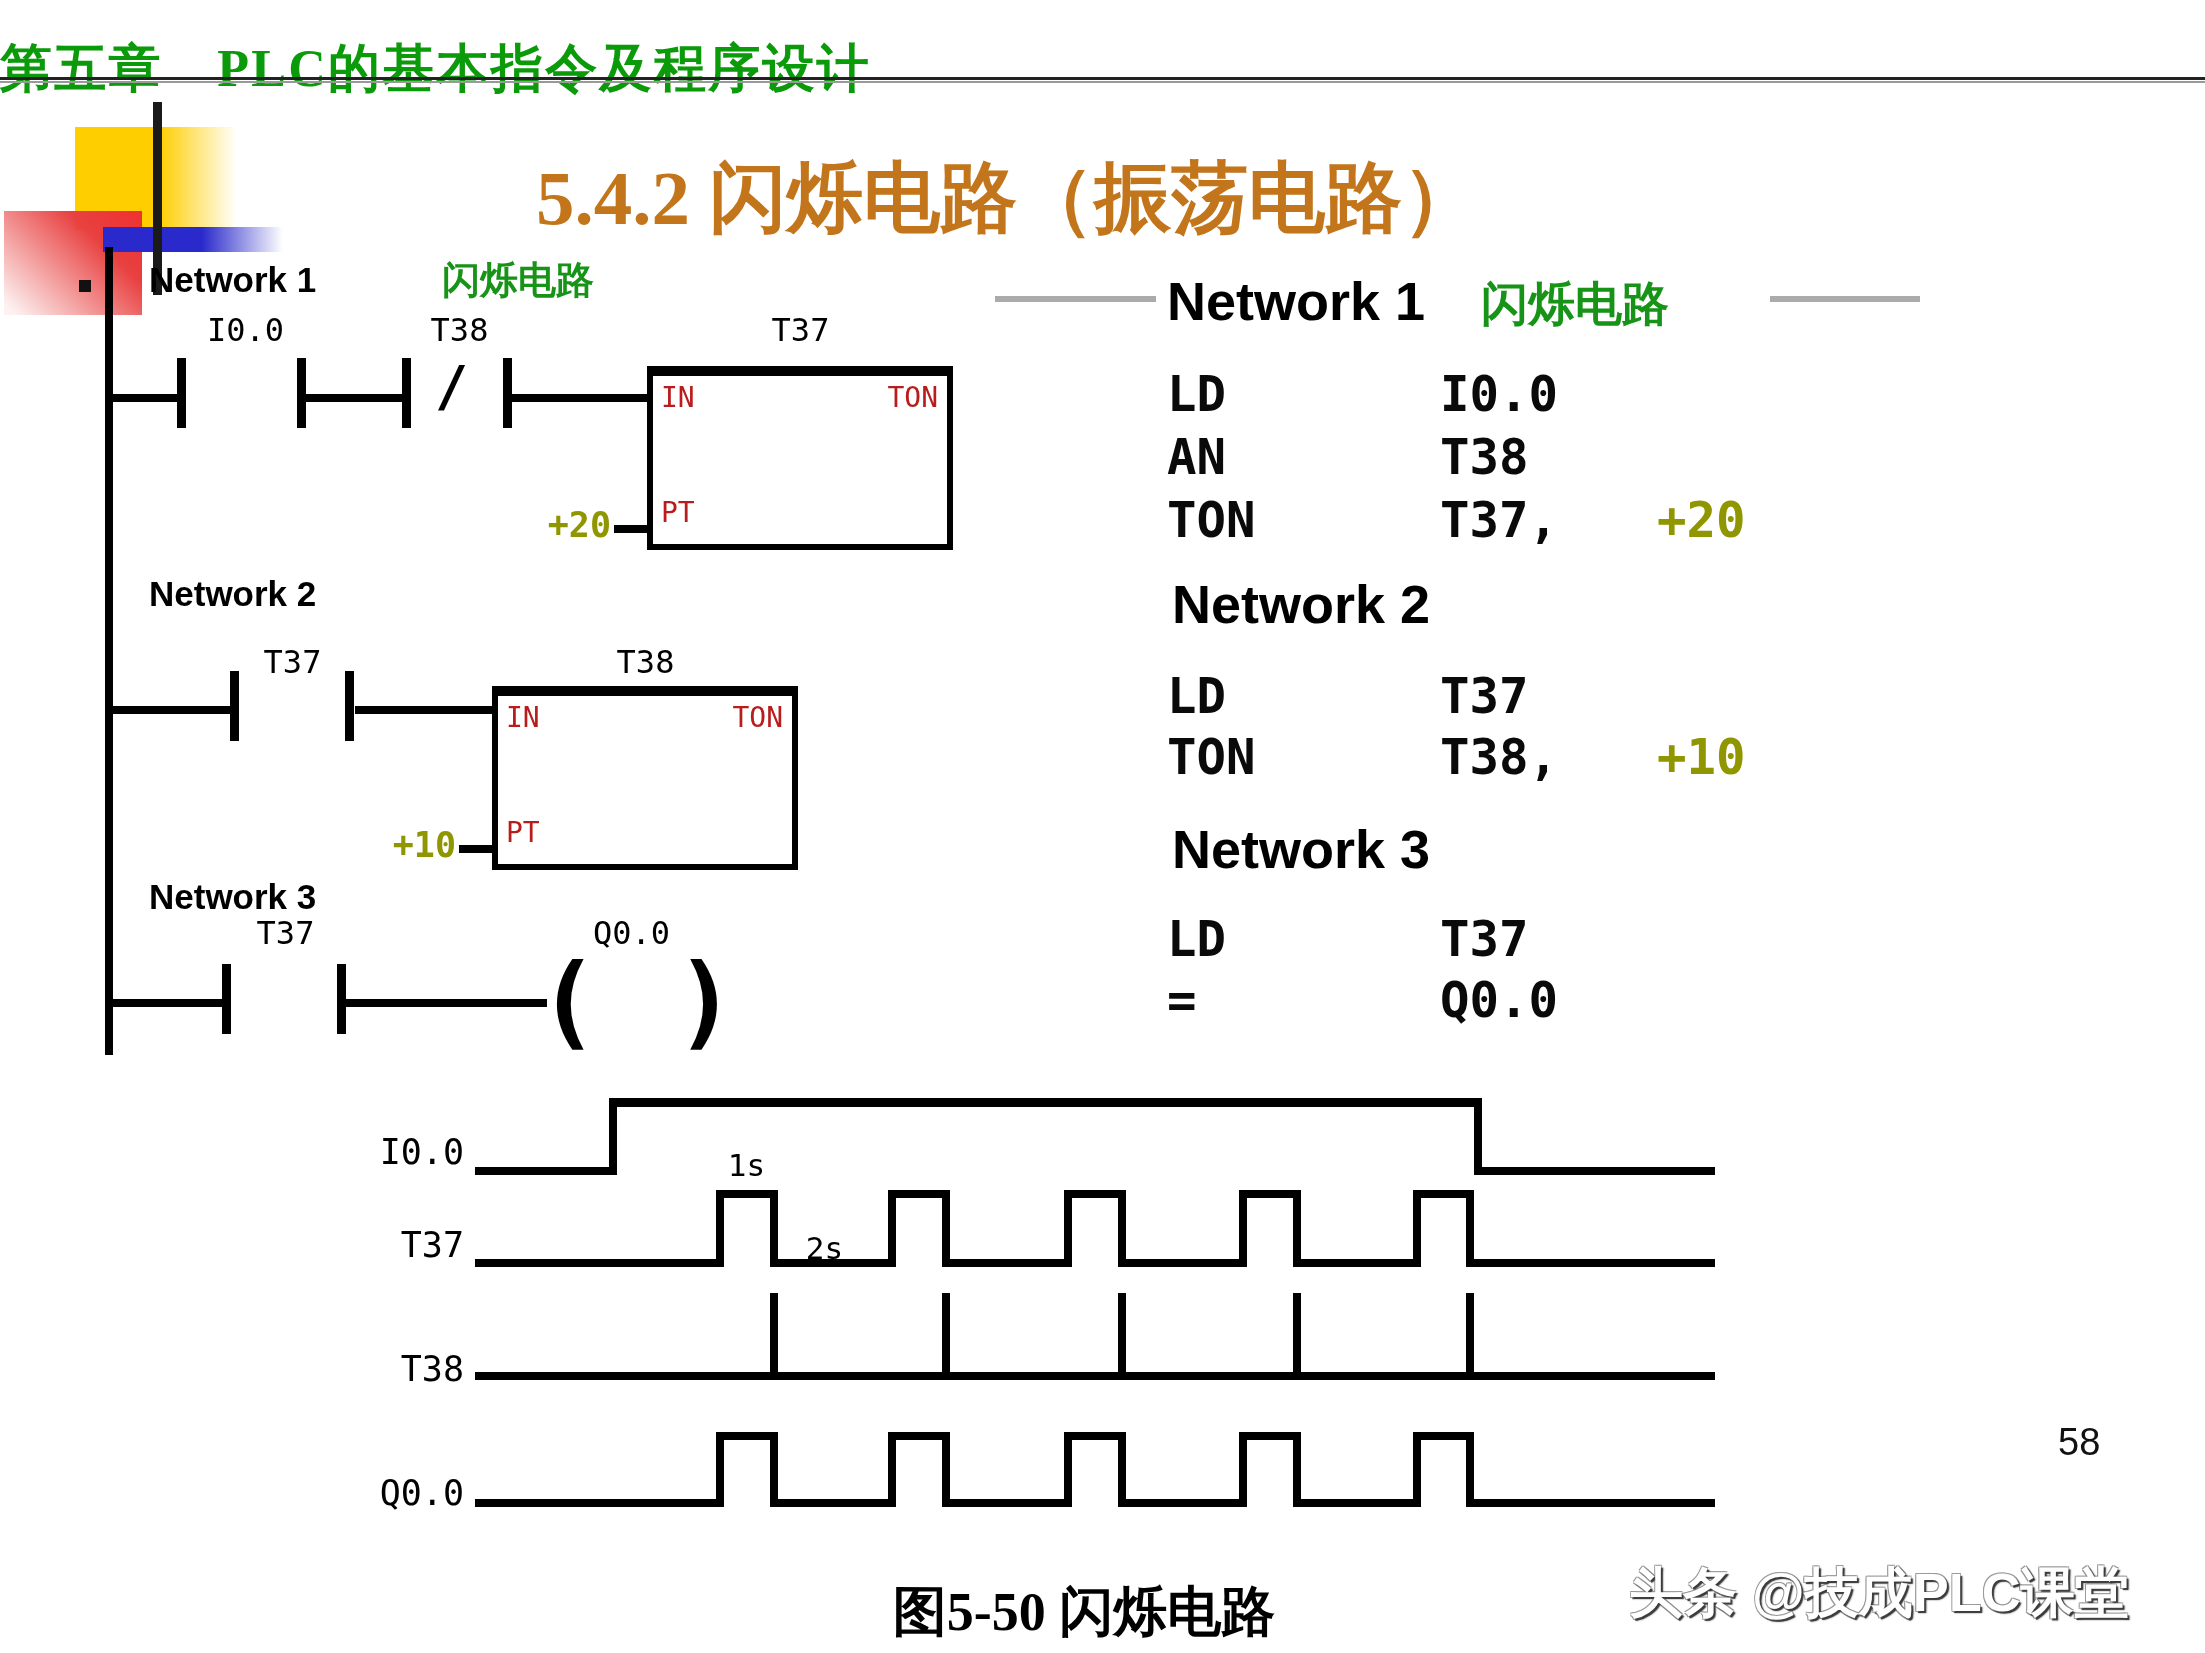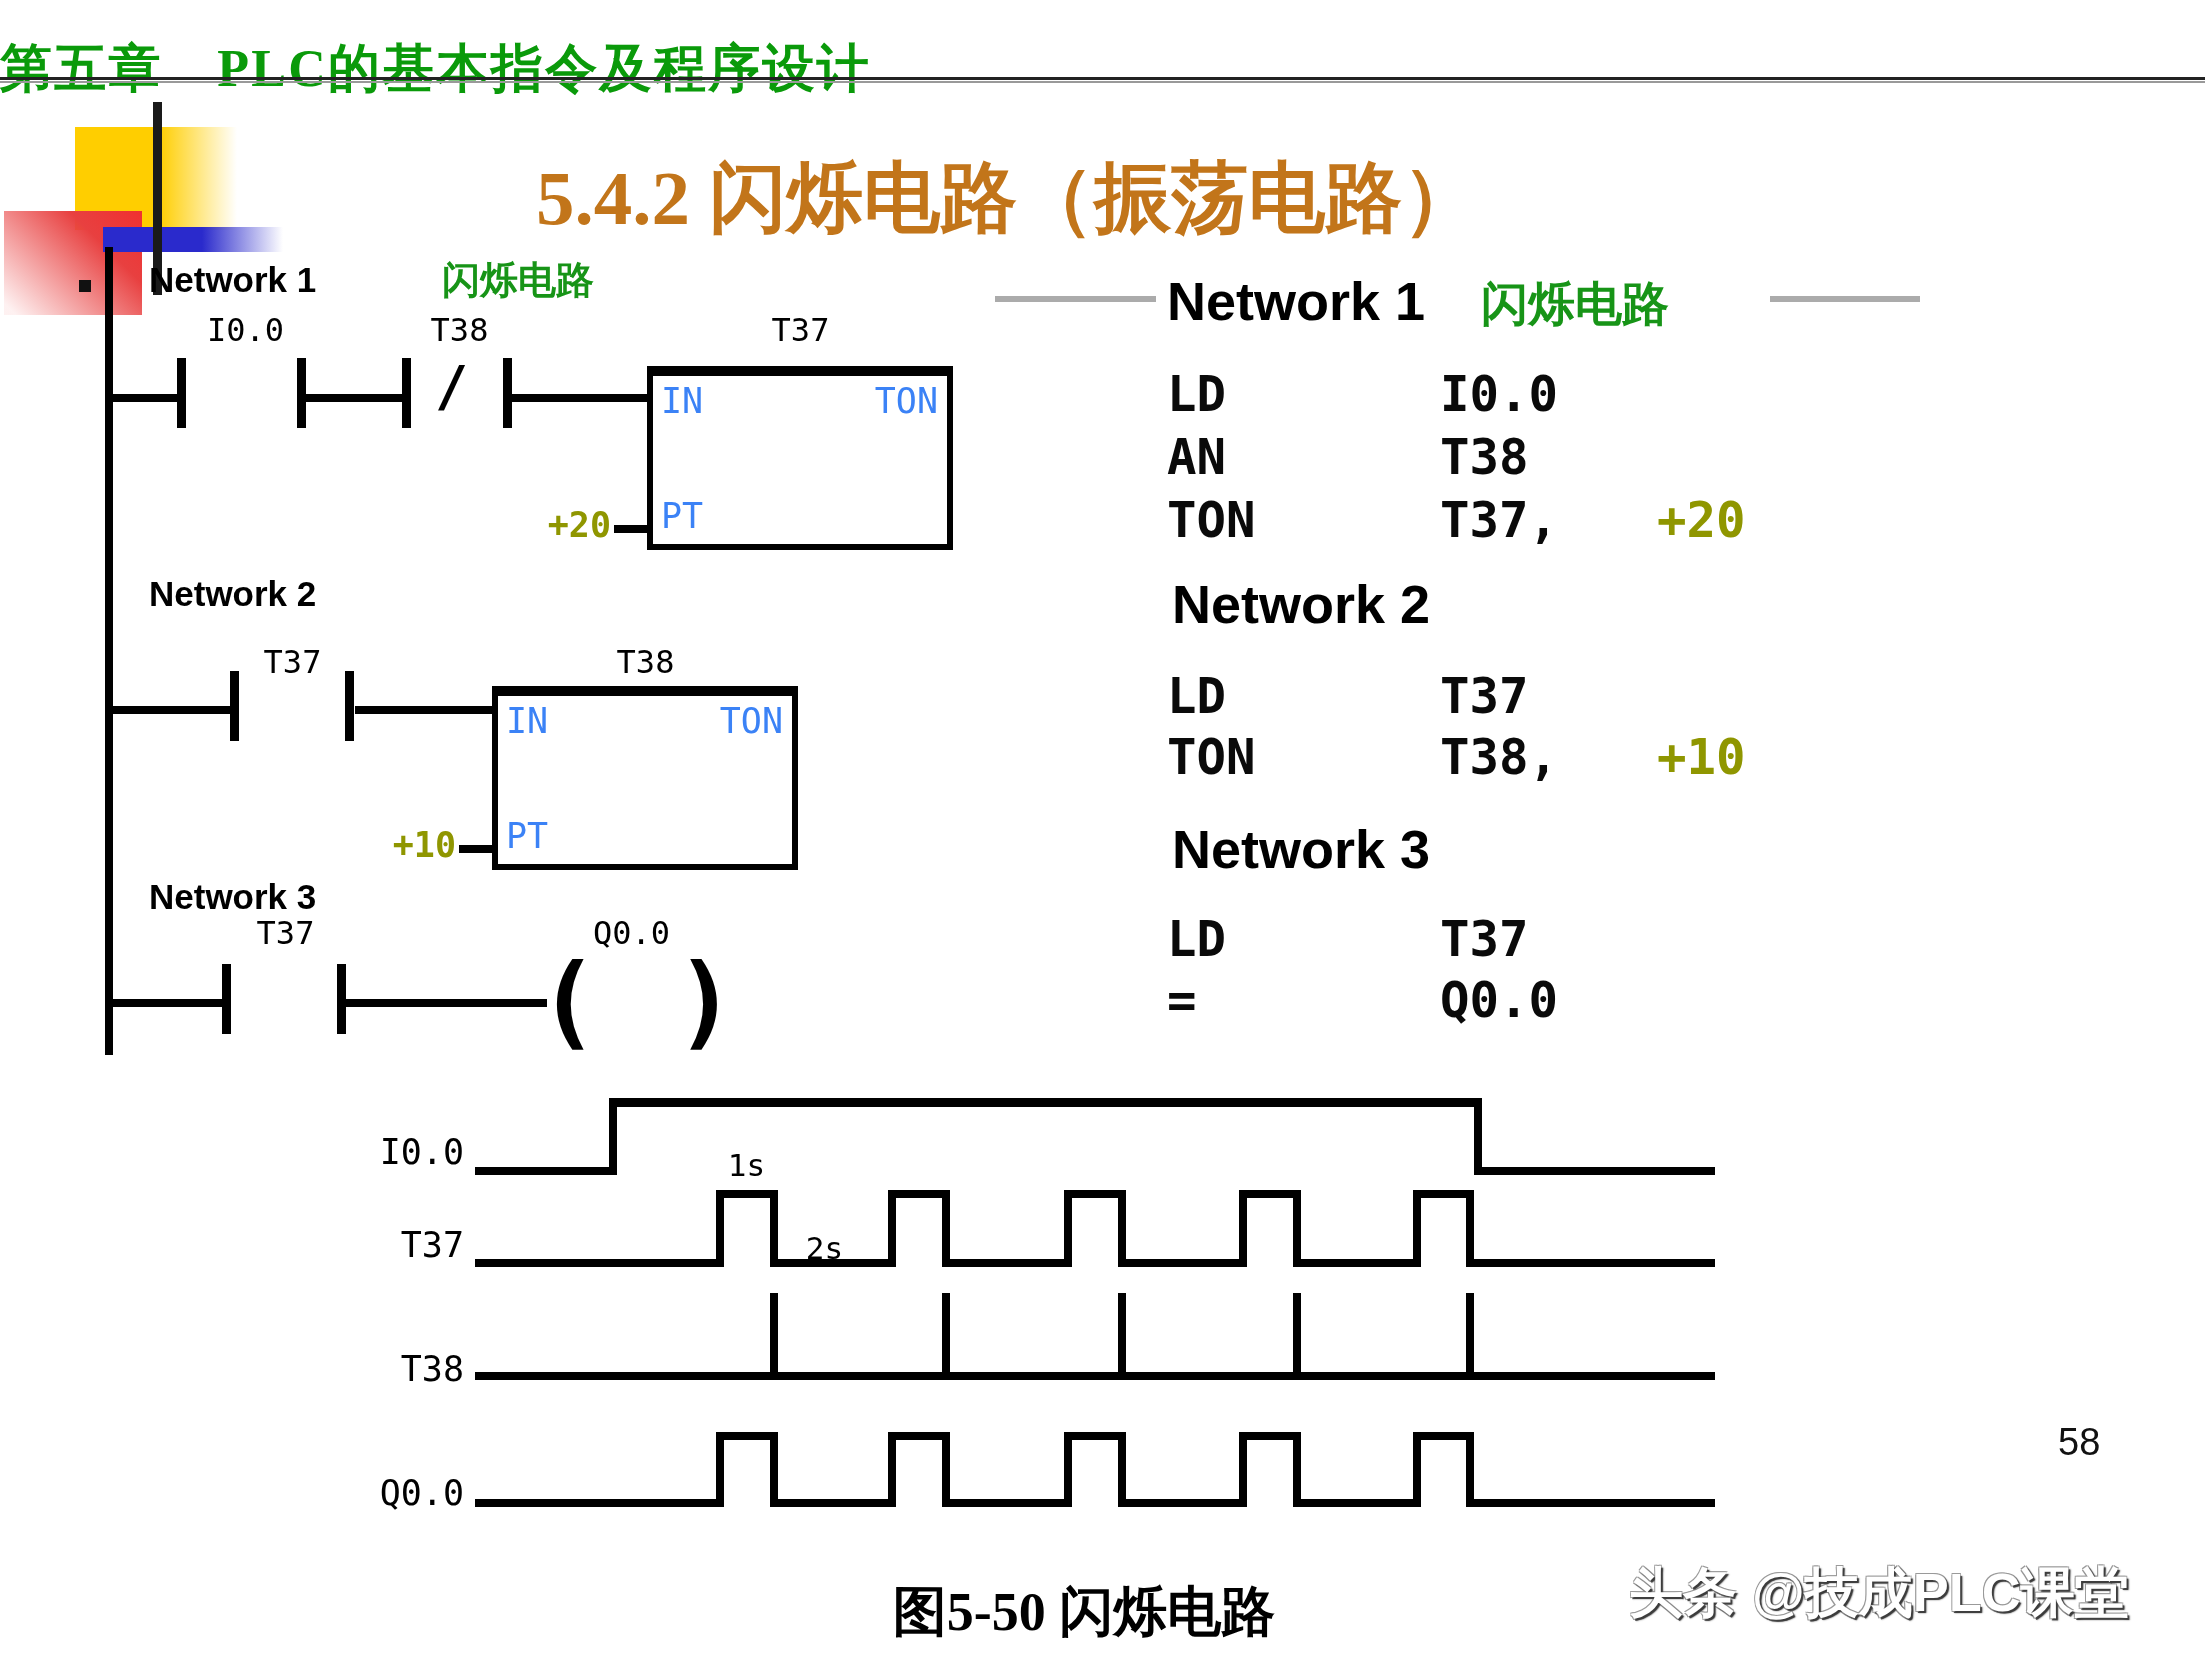--- a/index.html
+++ b/index.html
@@ -9,21 +9,21 @@
   
   .h{position:absolute;background:#000;height:7.7px;}
   .v{position:absolute;background:#000;width:7.7px;}
   .bar{position:absolute;background:#000;width:9.2px;height:70px;}
   .grayline{position:absolute;background:#ABABAB;height:6.1px;}
   
   .mono{font-family:"DejaVu Sans Mono","Liberation Mono",monospace;}
   .netHdr{position:absolute;font-weight:bold;font-size:35px;color:#000;white-space:nowrap;}
   .ladLbl{position:absolute;font-size:32px;color:#000;text-align:center;width:123px;
           font-family:"DejaVu Sans Mono","Liberation Mono",monospace;white-space:nowrap;}
-  .boxTxt{position:absolute;font-size:35px;color:#3b82f6;
+  .boxTxt{position:absolute;font-size:28px;color:#b91c1c;
           font-family:"DejaVu Sans Mono","Liberation Mono",monospace;}
   .preset{position:absolute;font-size:35px;font-weight:bold;color:#8F9600;text-align:right;width:84px;
           font-family:"DejaVu Sans Mono","Liberation Mono",monospace;}
   .stlHdr{position:absolute;font-weight:bold;font-size:54px;color:#000;white-space:nowrap;}
   .stlRow{position:absolute;left:1167px;width:842px;height:60px;
           font-family:"DejaVu Sans Mono","Liberation Mono",monospace;font-weight:bold;font-size:49px;color:#0a0a0a;}
   .stlRow .op{position:absolute;left:0;top:0;}
   .stlRow .operand{position:absolute;left:273px;top:0;}
   .stlRow .preset2{position:absolute;left:490px;top:0;color:#8F9600;}
   .timLbl{position:absolute;font-size:35px;color:#000;width:123px;text-align:right;

